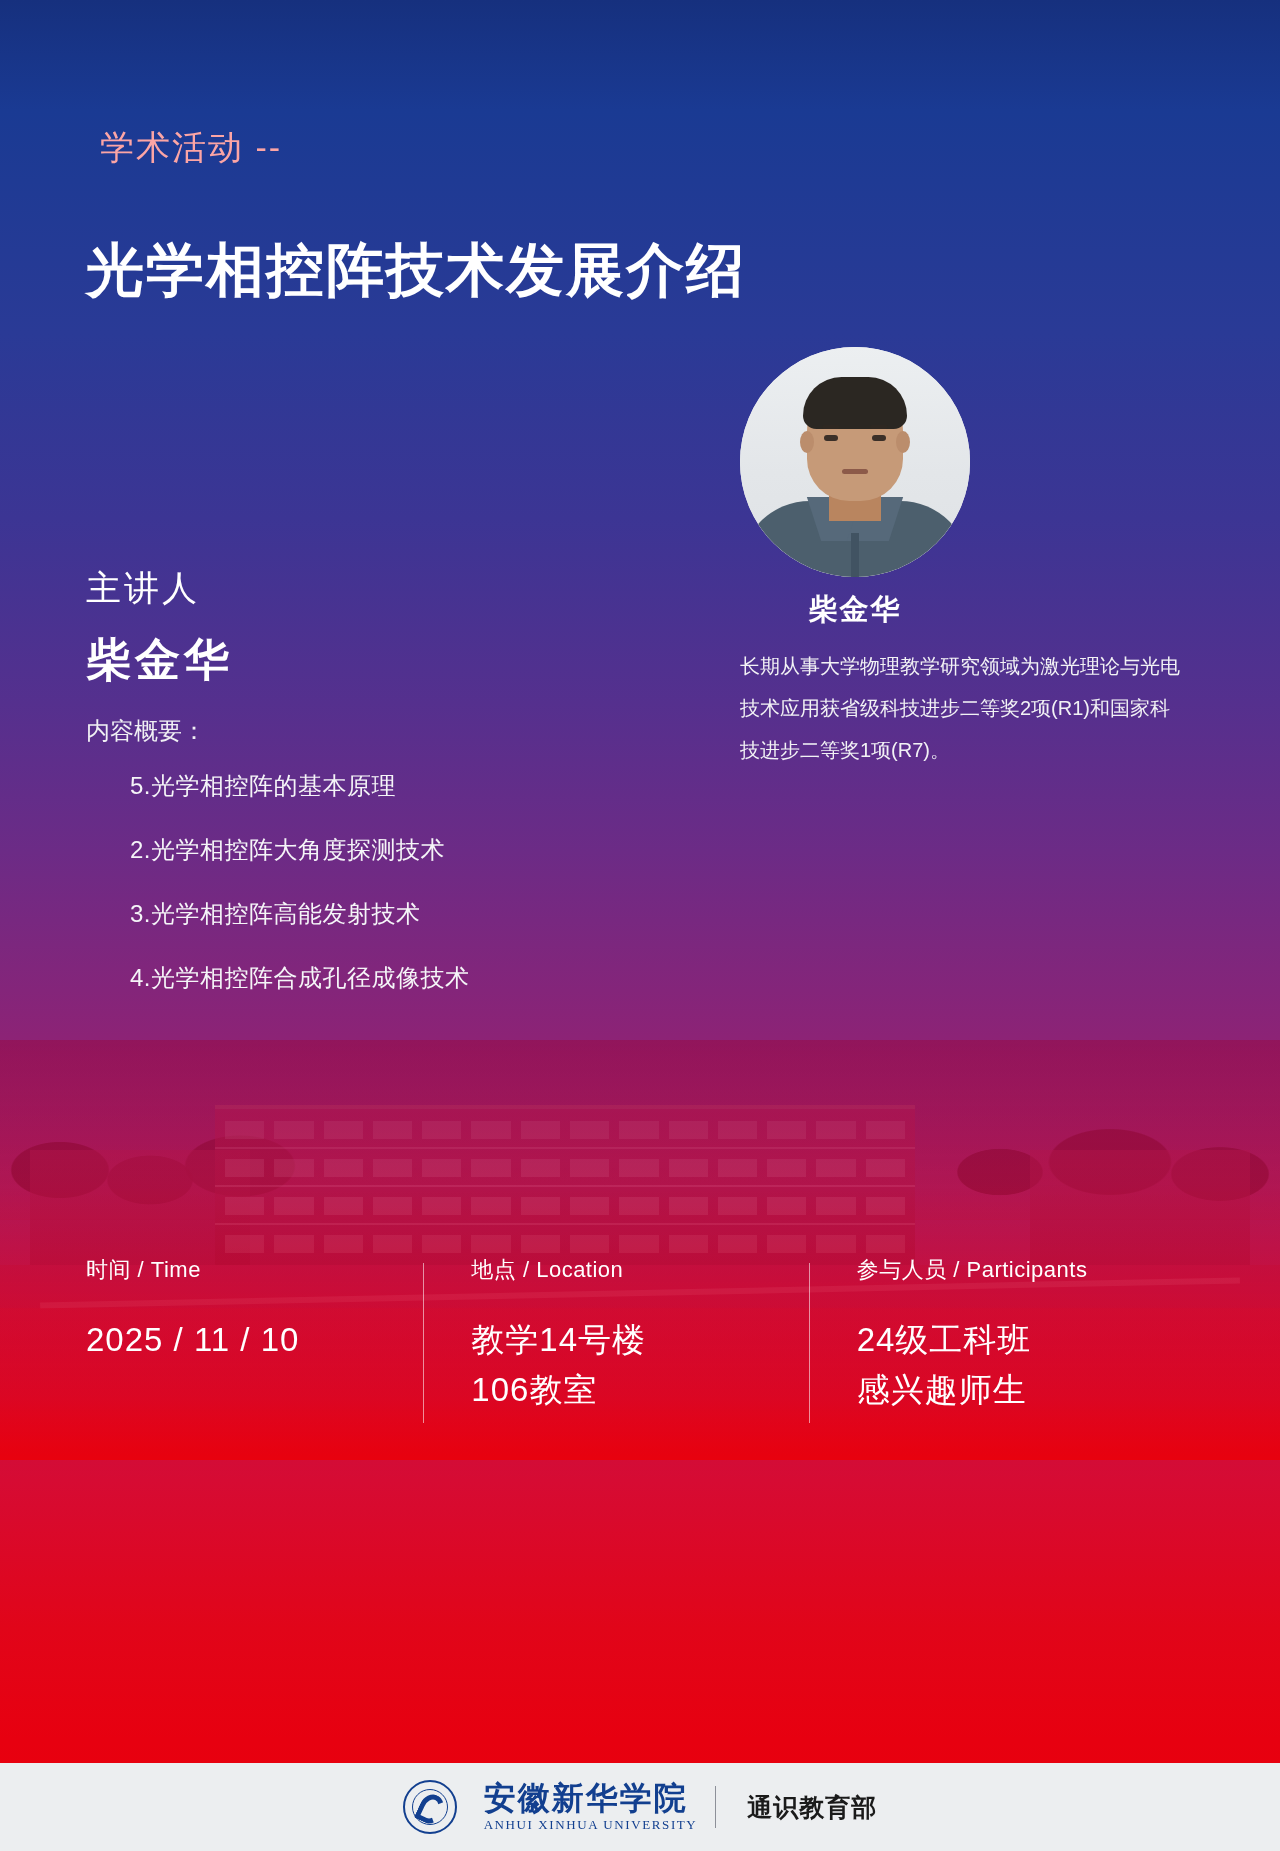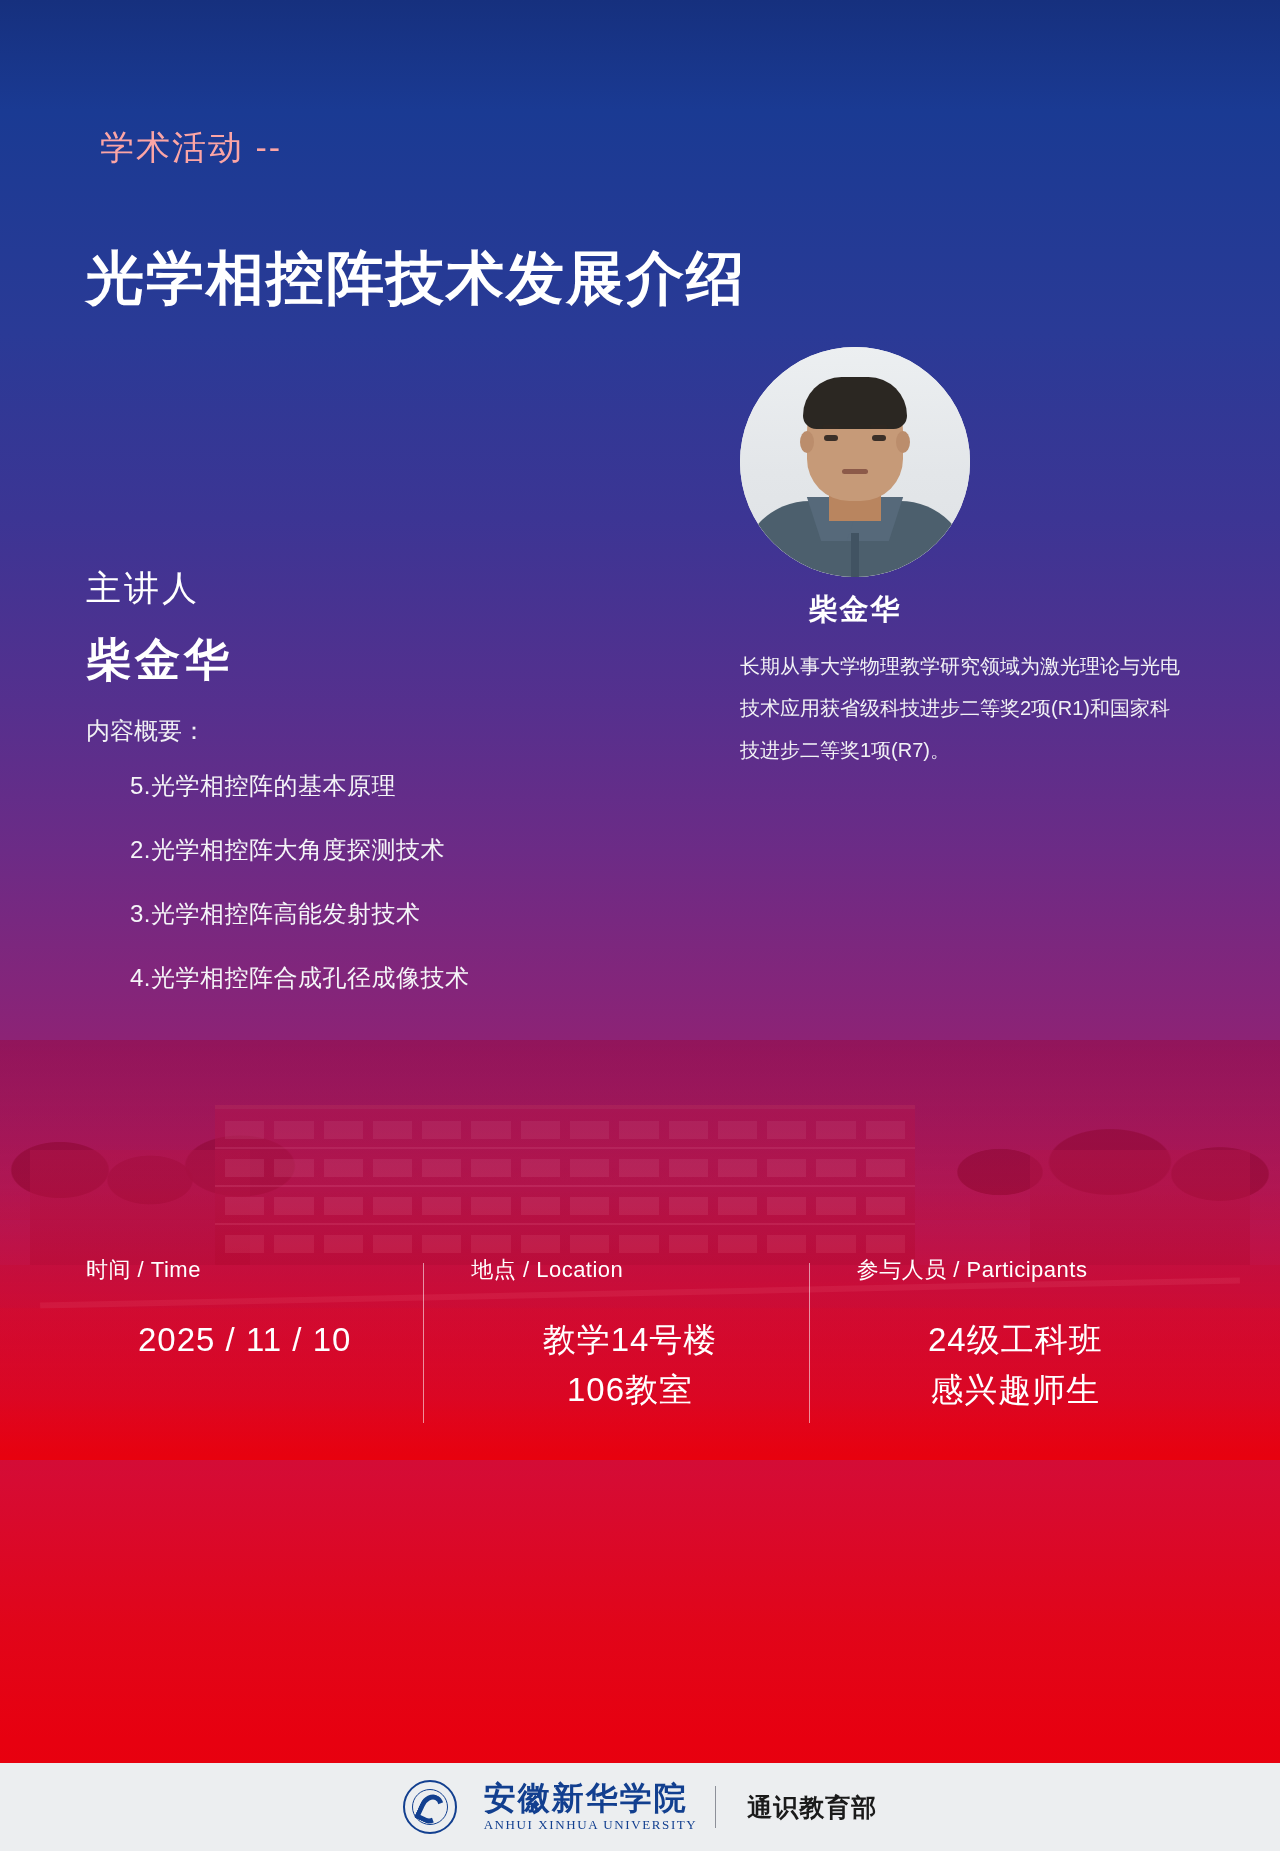--- a/index.html
+++ b/index.html
@@ -109,21 +109,21 @@
     position: absolute;
     left: 86px; top: 125px;
     font-size: 34px;
     color: #fca5a5;
     letter-spacing: 2px;
     font-weight: 400;
     margin-left: 14px;
   }
   .main-title {
     position: absolute;
-    left: 86px; top: 240px;
+    left: 86px; top: 232px;
     font-size: 58px;
     font-weight: 700;
     color: #ffffff;
     letter-spacing: 2px;
   }
 
   
   .portrait-wrap {
     position: absolute;
     left: 740px; top: 347px;
@@ -274,21 +274,20 @@
     font-size: 22px;
     color: #ffffff;
     margin-bottom: 30px;
     letter-spacing: 0.5px;
   }
   .info-line {
     font-size: 33px;
     color: #ffffff;
     line-height: 50px;
     letter-spacing: 1px;
-    text-align: center;
   }
   .info-line .ampm {
     font-size: 21px;
     letter-spacing: 0;
   }
 
   
   .footer {
     position: absolute;
     left: 0; right: 0; bottom: 0;

